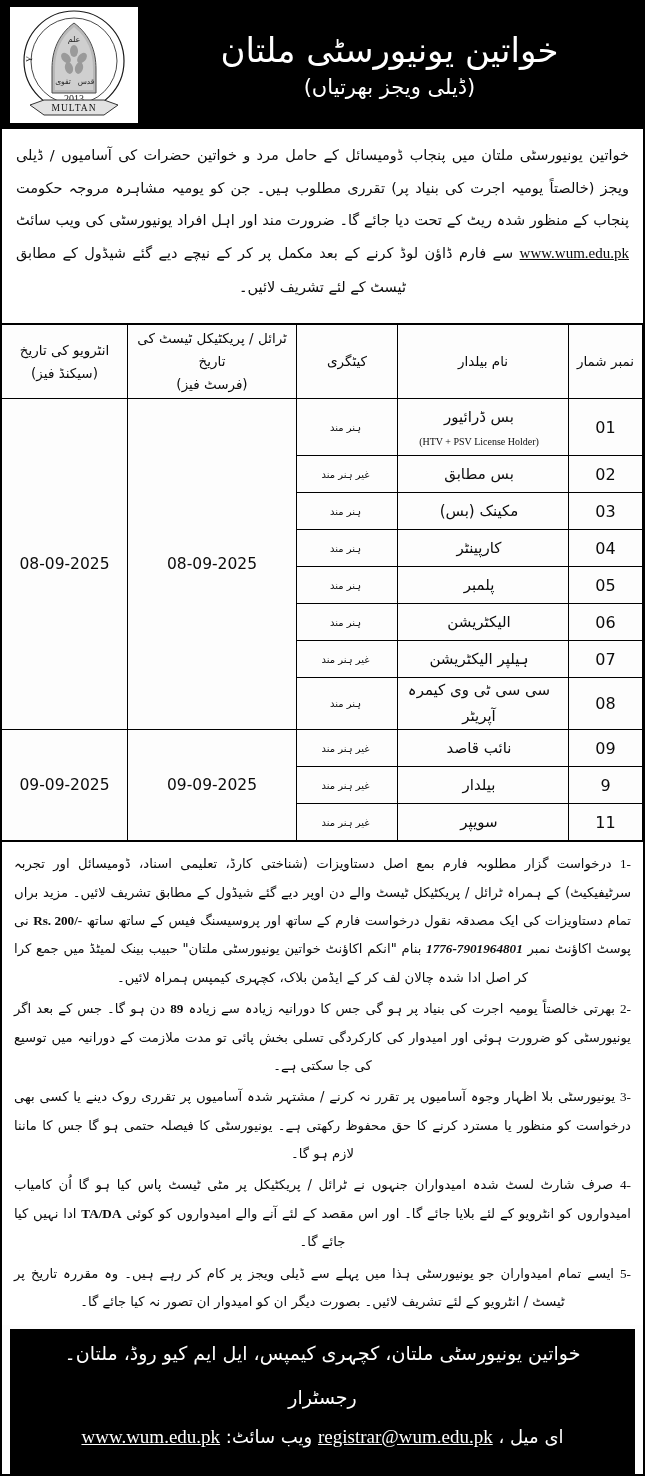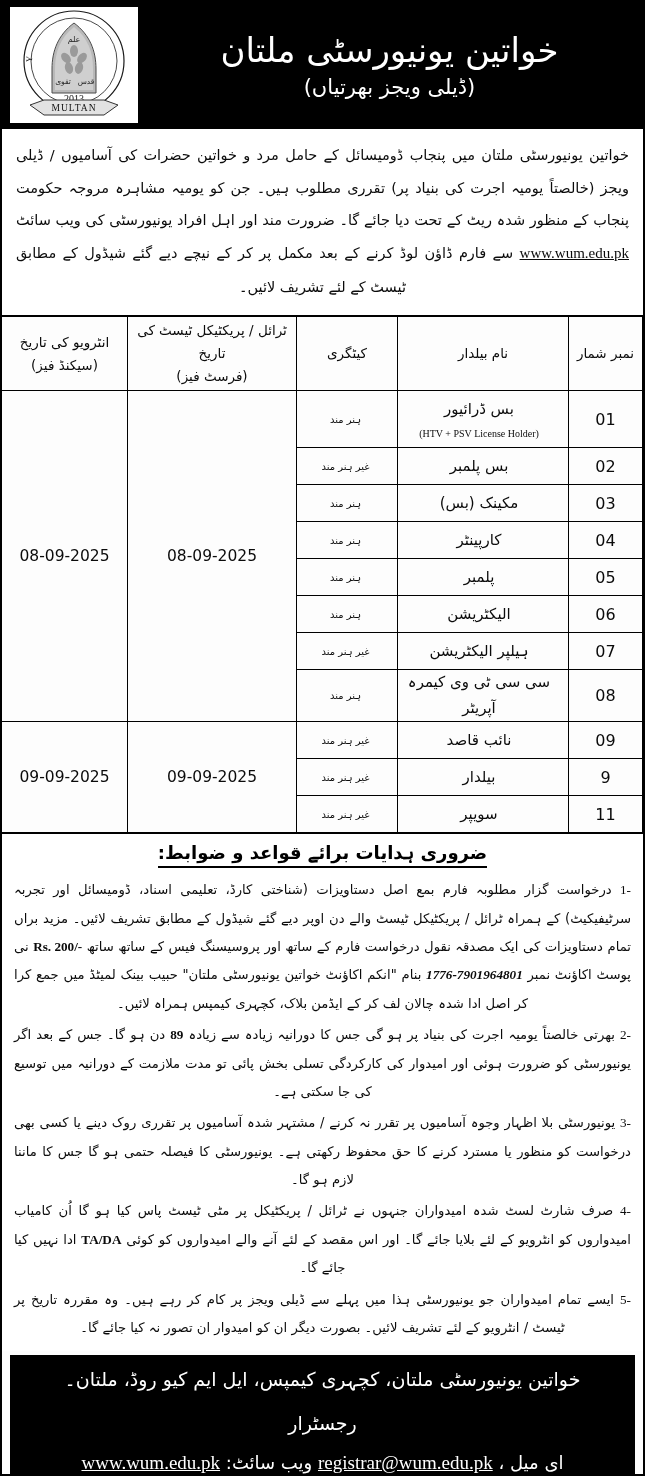--- a/index.html
+++ b/index.html
@@ -71,21 +71,21 @@
     line-height: 1.3;
     font-family: "DejaVu Sans", sans-serif;
     direction: rtl;
     margin-top: 2px;
   }
 
   
   .intro-wrap {
     border-top: 1.5px solid #000;
     border-bottom: 1.5px solid #000;
-    padding: 10px 14px 12px 14px;
+    padding: 10px 14px 20px 14px;
     flex: 0 0 auto;
     background: #fff;
   }
 
   .intro-text {
     direction: rtl;
     text-align: justify;
     text-align-last: center;
     font-size: 14.5px;
     line-height: 2.25;
@@ -348,21 +348,21 @@
             <span>بس ڈرائیور</span>
             <span class="en">(HTV + PSV License Holder)</span>
           </td>
           <td class="cat">ہنر مند</td>
           <td class="datecell" rowspan="8">08-09-2025</td>
           <td class="datecell" rowspan="8">08-09-2025</td>
         </tr>
 
         <tr class="row-std">
           <td class="sr">02</td>
-          <td class="post">بس پلمبر</td>
+          <td class="post">بس مطابق</td>
           <td class="cat">غیر ہنر مند</td>
         </tr>
 
         <tr class="row-std">
           <td class="sr">03</td>
           <td class="post">مکینک (بس)</td>
           <td class="cat">ہنر مند</td>
         </tr>
 
         <tr class="row-std">
@@ -413,23 +413,20 @@
           <td class="sr">11</td>
           <td class="post">سویپر</td>
           <td class="cat">غیر ہنر مند</td>
         </tr>
 
       </tbody>
     </table>
   </div>
 
   <div class="instr-wrap">
-    <div class="instr-heading">
-      <span>ضروری ہدایات برائے قواعد و ضوابط:</span>
-    </div>
 
     <div class="instr-item">
       <span class="num">1-</span>
       <span>درخواست گزار مطلوبہ فارم بمع اصل دستاویزات (شناختی کارڈ، تعلیمی اسناد، ڈومیسائل اور تجربہ سرٹیفیکیٹ) کے ہمراہ ٹرائل / پریکٹیکل ٹیسٹ والے دن اوپر دیے گئے شیڈول کے مطابق تشریف لائیں۔ مزید براں تمام دستاویزات کی ایک مصدقہ نقول درخواست فارم کے ساتھ اور پروسیسنگ فیس کے ساتھ ساتھ</span>
       <span class="lt">Rs. 200/-</span>
       <span>نی پوسٹ اکاؤنٹ نمبر</span>
       <span class="lti">1776-7901964801</span>
       <span>بنام "انکم اکاؤنٹ خواتین یونیورسٹی ملتان" حبیب بینک لمیٹڈ میں جمع کرا کر اصل ادا شدہ چالان لف کر کے ایڈمن بلاک، کچہری کیمپس ہمراہ لائیں۔</span>
     </div>
 

